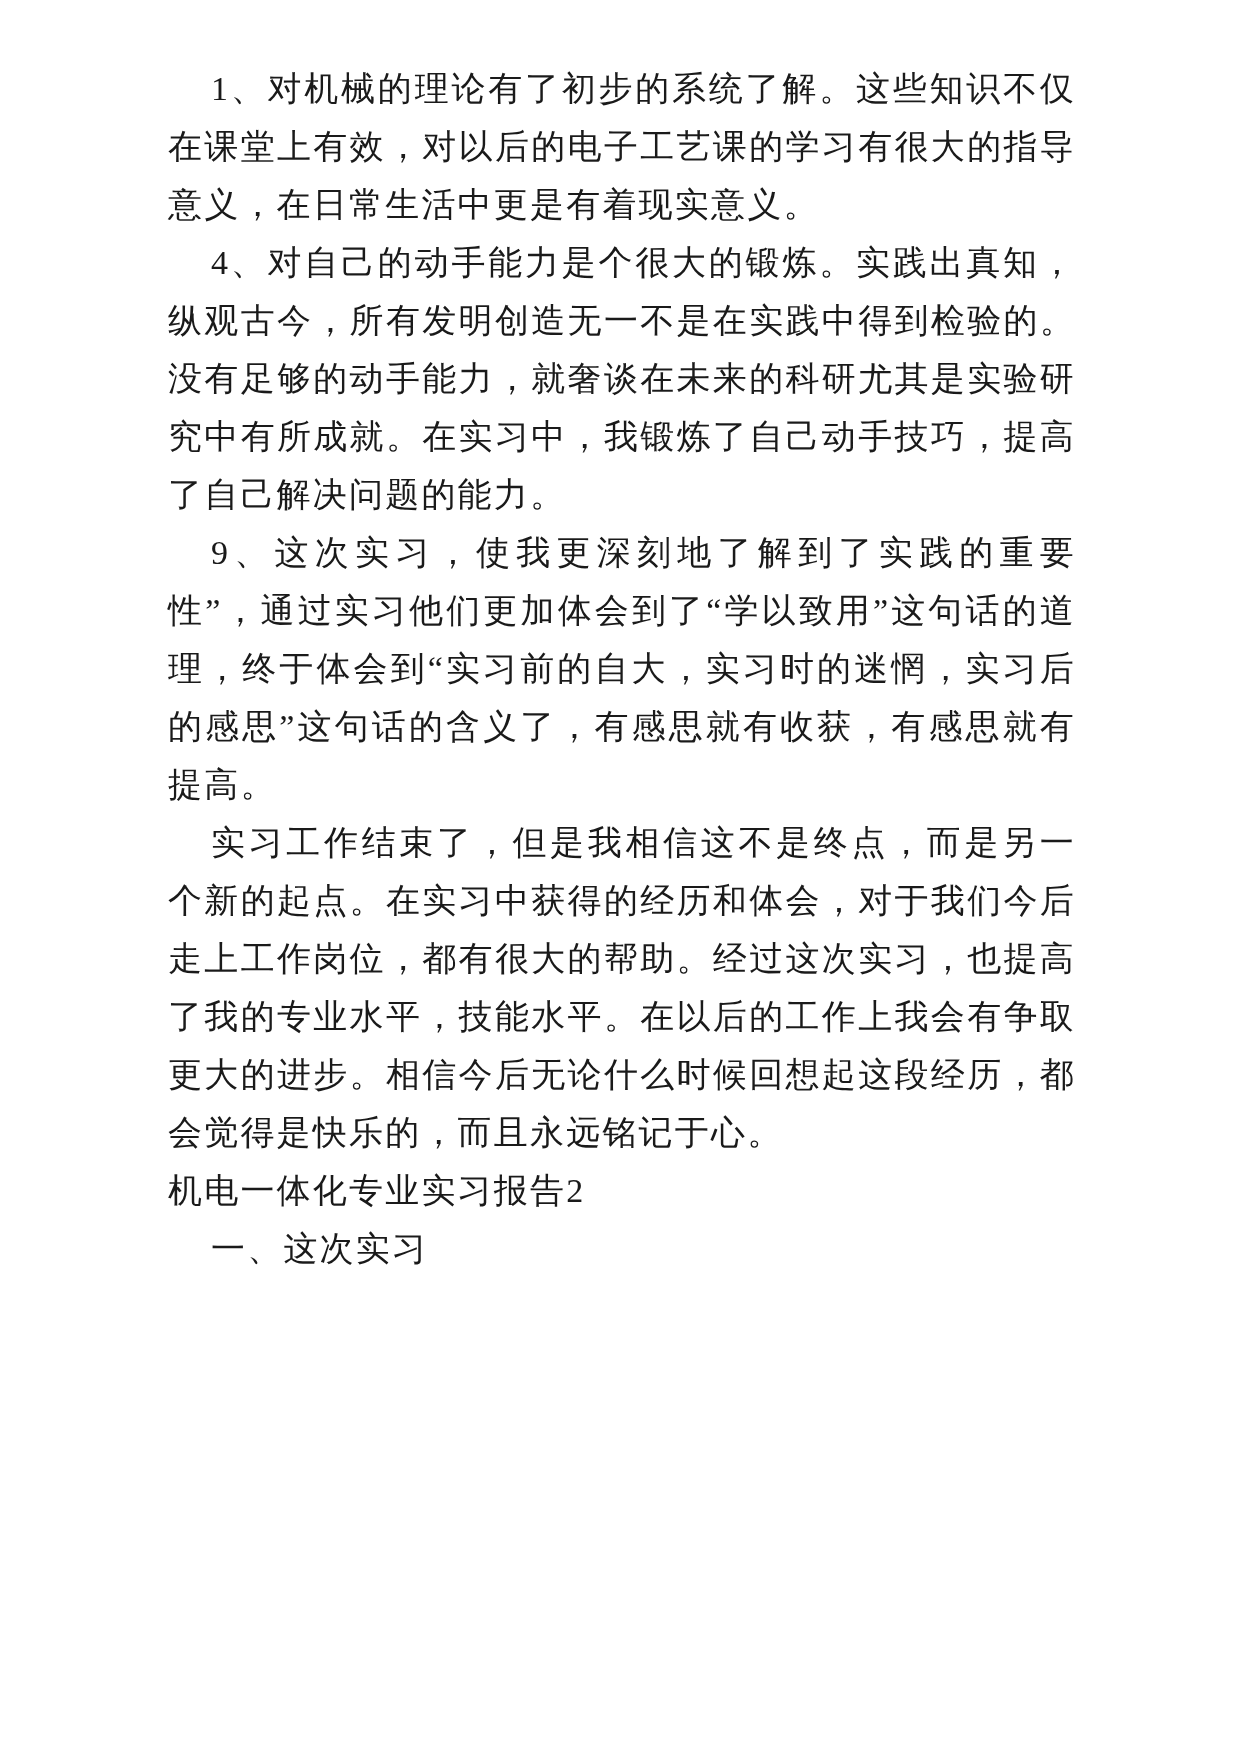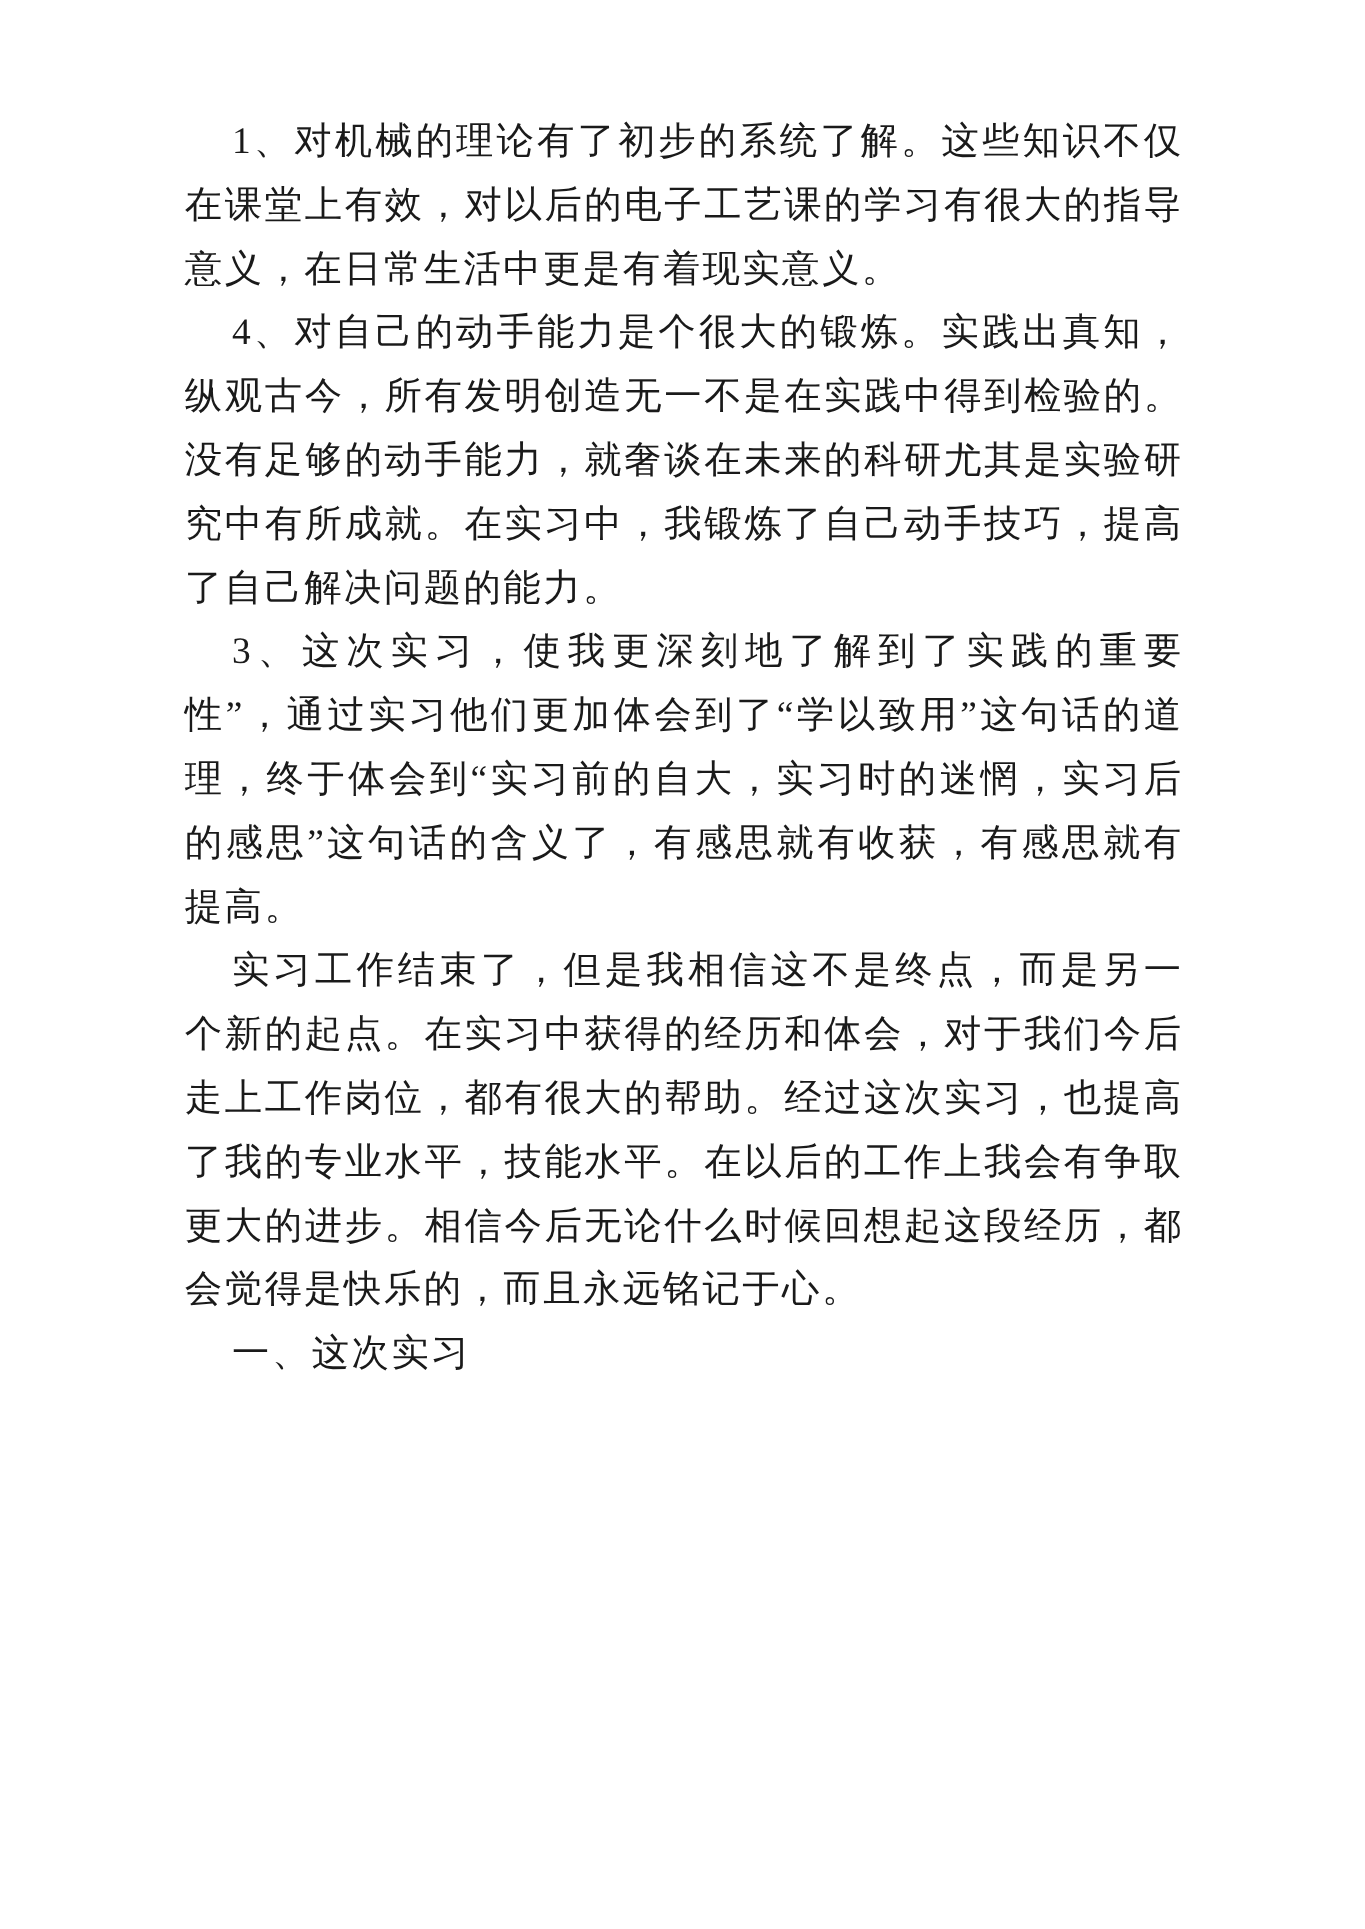--- a/index.html
+++ b/index.html
@@ -7,21 +7,21 @@
     padding: 0;
     background: #ffffff;
   }
   .page {
     position: relative;
     box-sizing: border-box;
     width: 1241px;
     height: 1754px;
     background: #ffffff;
     color: #1a1a1a;
-    padding: 100px 165px 0 168px;
+    padding: 60px 165px 0 168px;
     font-family: "Liberation Serif", "DejaVu Serif", serif;
     font-size: 34px;
     line-height: 58px;
     overflow: hidden;
   }
   .textblock {
     width: 908px;
   }
   .para {
     margin: 0;
@@ -38,17 +38,18 @@
     text-indent: 0;
   }
 </style>
 </head>
 <body>
 
 <div class="page">
   <div class="textblock">
     <p class="para indent">1、对机械的理论有了初步的系统了解。这些知识不仅在课堂上有效，对以后的电子工艺课的学习有很大的指导意义，在日常生活中更是有着现实意义。</p>
     <p class="para indent">4、对自己的动手能力是个很大的锻炼。实践出真知，纵观古今，所有发明创造无一不是在实践中得到检验的。没有足够的动手能力，就奢谈在未来的科研尤其是实验研究中有所成就。在实习中，我锻炼了自己动手技巧，提高了自己解决问题的能力。</p>
-    <p class="para indent">3、这次实习，使我更深刻地了解到了实践的重要性”，通过实习他们更加体会到了“学以致用”这句话的道理，终于体会到“实习前的自大，实习时的迷惘，实习后的感思”这句话的含义了，有感思就有收获，有感思就有提高。</p>
+    <p class="para indent">9、这次实习，使我更深刻地了解到了实践的重要性”，通过实习他们更加体会到了“学以致用”这句话的道理，终于体会到“实习前的自大，实习时的迷惘，实习后的感思”这句话的含义了，有感思就有收获，有感思就有提高。</p>
     <p class="para indent">实习工作结束了，但是我相信这不是终点，而是另一个新的起点。在实习中获得的经历和体会，对于我们今后走上工作岗位，都有很大的帮助。经过这次实习，也提高了我的专业水平，技能水平。在以后的工作上我会有争取更大的进步。相信今后无论什么时候回想起这段经历，都会觉得是快乐的，而且永远铭记于心。</p>
+    <p class="para flush">机电一体化专业实习报告2</p>
     <p class="para indent">一、这次实习</p>
   </div>
 </div>
 
 </body></html>

